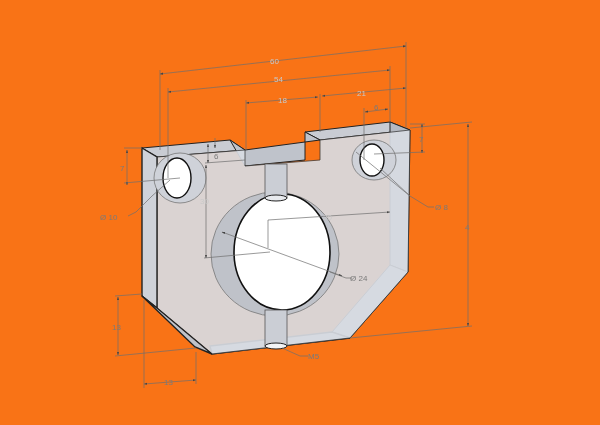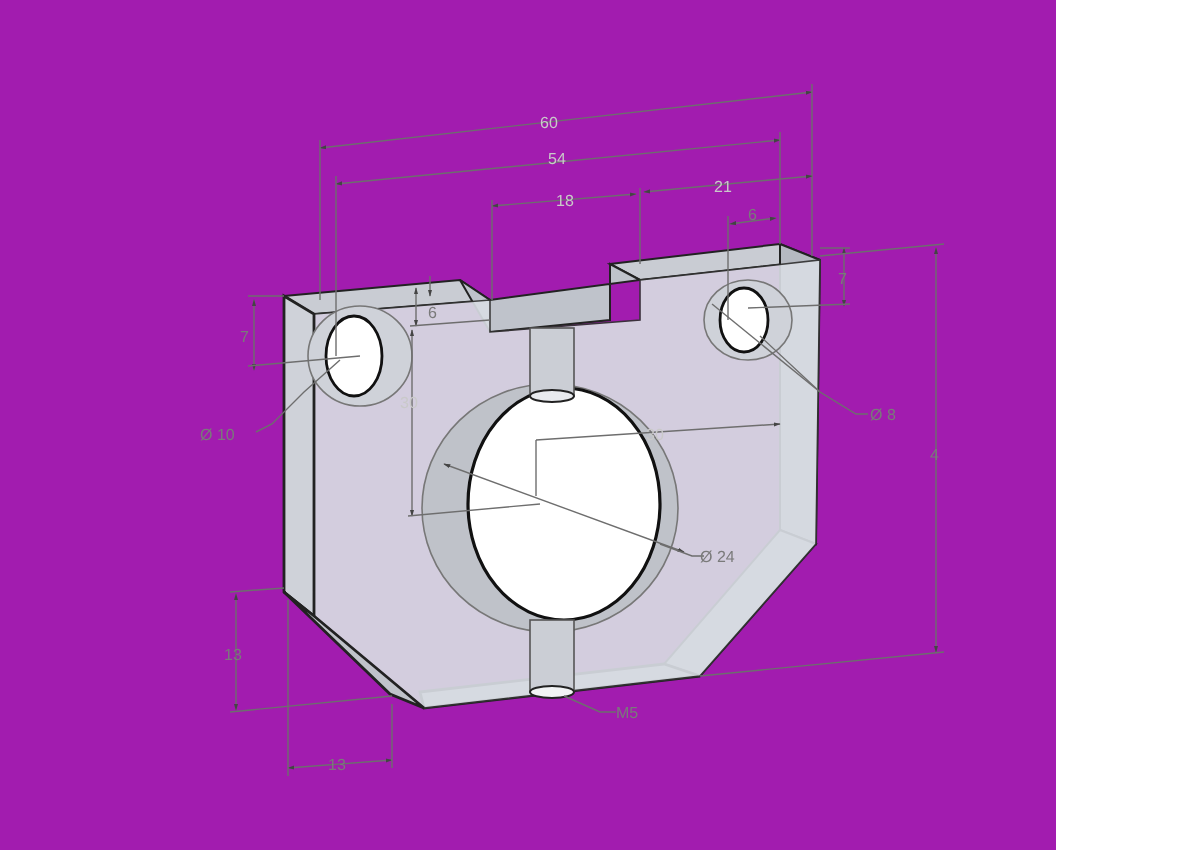--- a/index.html
+++ b/index.html
@@ -1,16 +1,16 @@
 <!DOCTYPE html>
 <html><head>
 <meta charset="utf-8">
 <style>
   html,body{margin:0;padding:0;background:#ffffff;}
-  #canvas{position:relative;width:528px;height:425px;overflow:hidden;background:#a21caf;font-family:"Liberation Sans",sans-serif;}
+  #canvas{position:relative;width:600px;height:425px;overflow:hidden;background:#f97316;font-family:"Liberation Sans",sans-serif;}
   svg{position:absolute;left:0;top:0;}
   .dimtxt{font-family:"Liberation Sans",sans-serif;font-size:8px;fill:#7a7a7a;}
   .dimtxt-faint{font-family:"Liberation Sans",sans-serif;font-size:8px;fill:#c9c9c9;}
 </style>
 </head>
 <body>
 
 <div id="canvas">
 <svg width="600" height="425" viewBox="0 0 600 425">
   <defs>

